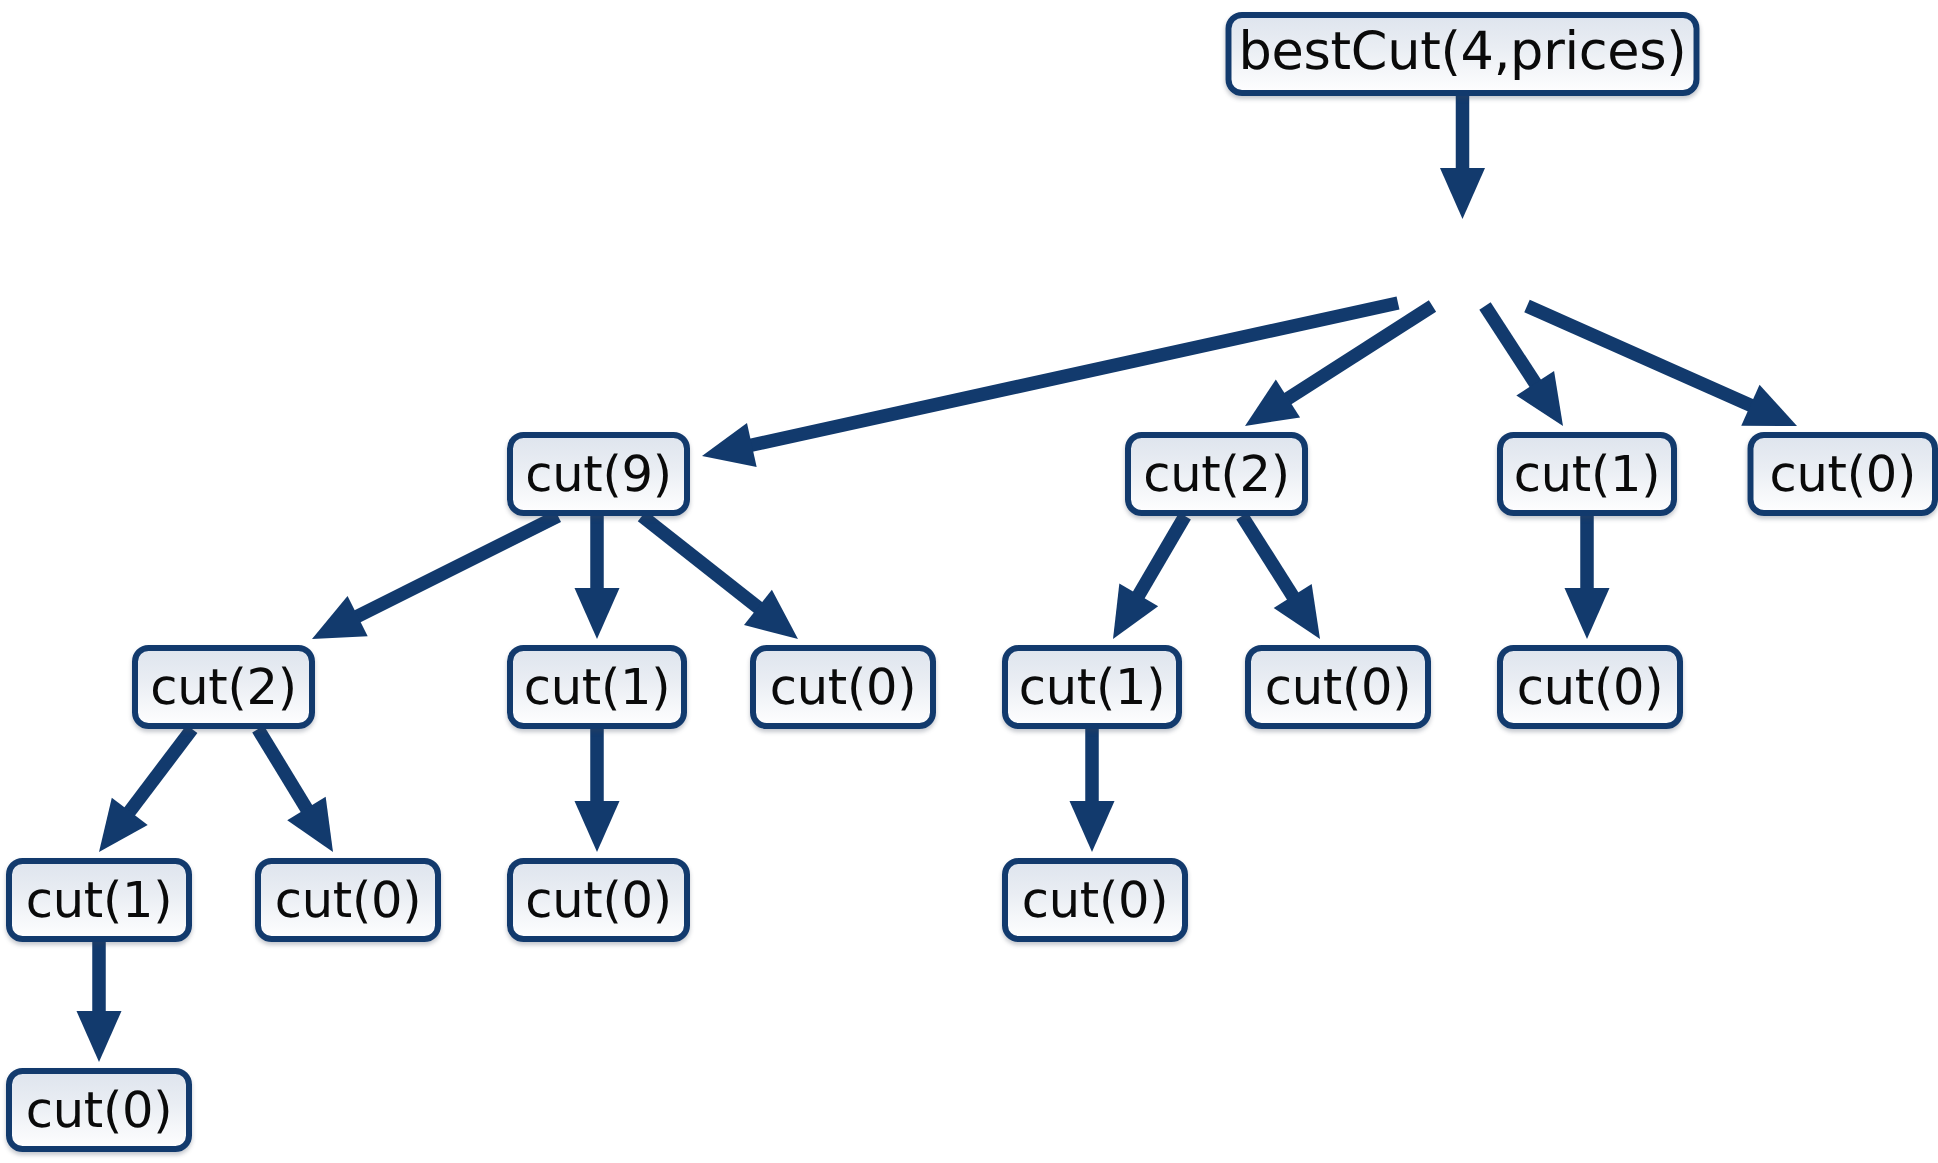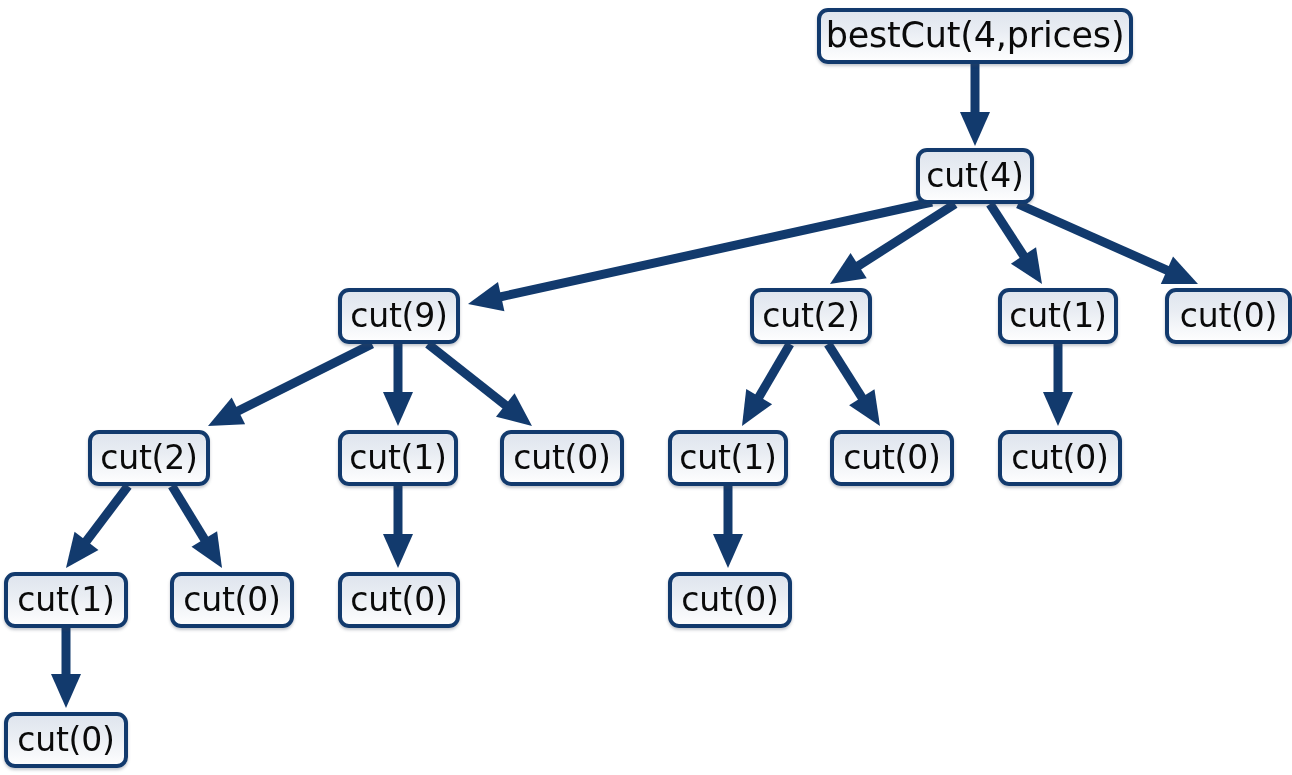--- a/index.html
+++ b/index.html
@@ -116,23 +116,20 @@
         <polygon points="728,568 713,534 743,534" fill="#123a6d"></polygon>
       </g>
       <g>
         <line x1="66" y1="628" x2="66" y2="680" stroke="#123a6d" stroke-width="9" stroke-linecap="butt"></line>
         <polygon points="66,708 51,674 81,674" fill="#123a6d"></polygon>
       </g>
     </svg>
 <div class="node root" style="left: 817px; top: 8px; width: 316px; height: 56px;">
       <span class="node-label">bestCut(4,prices)</span>
     </div>
-    <div class="node" style="left: 916px; top: 148px; width: 118px; height: 56px;">
-      <span class="node-label">cut(4)</span>
-    </div>
     <div class="node" style="left: 338px; top: 288px; width: 122px; height: 56px;">
       <span class="node-label">cut(9)</span>
     </div>
     <div class="node" style="left: 750px; top: 288px; width: 122px; height: 56px;">
       <span class="node-label">cut(2)</span>
     </div>
     <div class="node" style="left: 998px; top: 288px; width: 120px; height: 56px;">
       <span class="node-label">cut(1)</span>
     </div>
     <div class="node" style="left: 1165px; top: 288px; width: 127px; height: 56px;">

